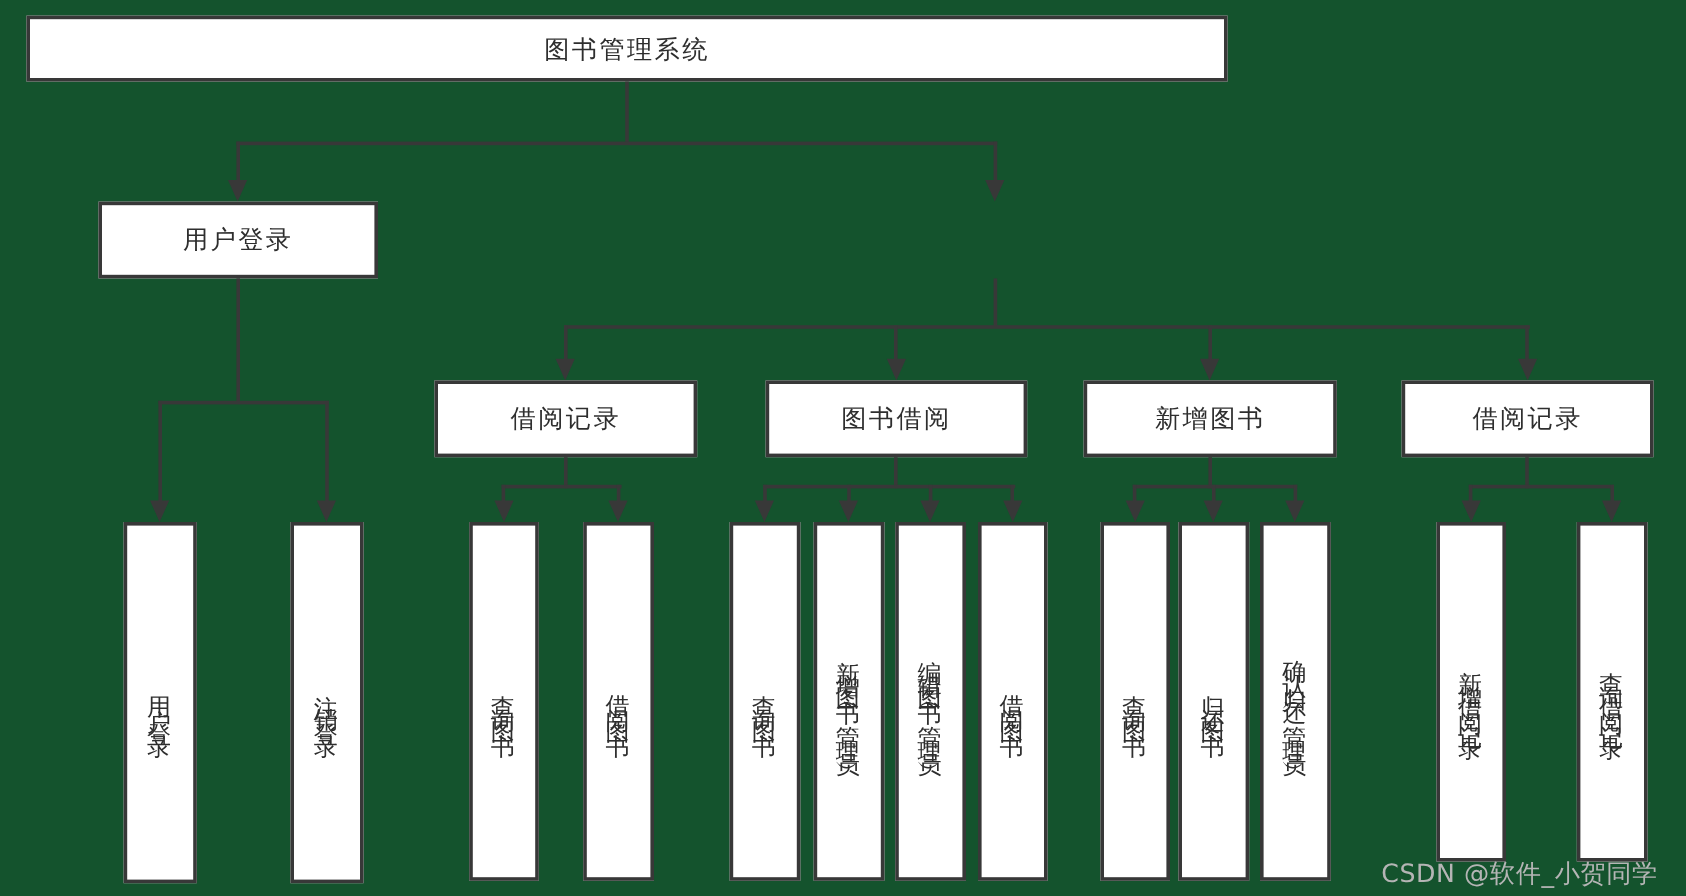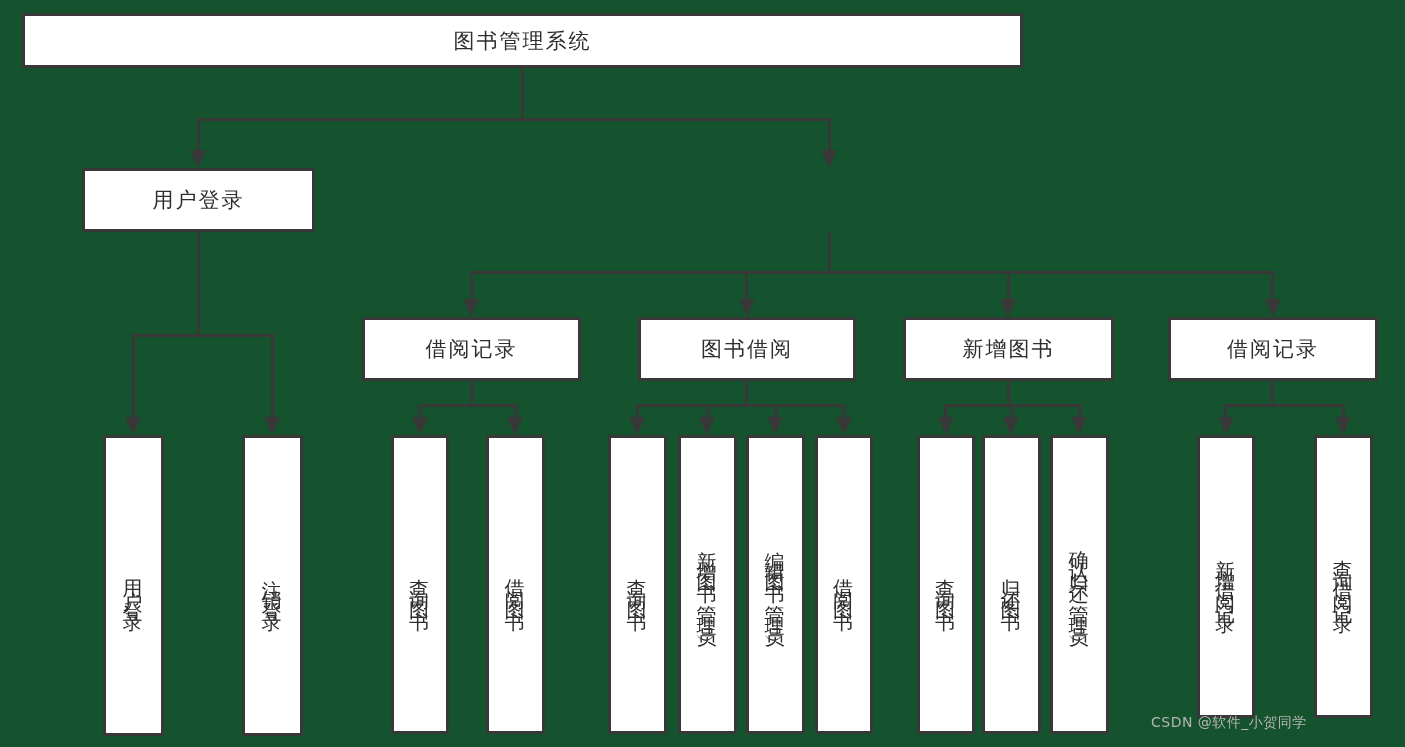--- a/index.html
+++ b/index.html
@@ -21,21 +21,21 @@
   .vline, .hline { position:absolute; background:#383838; }
   .vline { width:3px; }
   .hline { height:3px; }
   .arrow {
     position:absolute; width:0; height:0;
     border-left:8px solid transparent; border-right:8px solid transparent;
     border-top:18px solid #383838;
   }
   .watermark {
     position:absolute; left:1151px; top:714px;
-    font-size:14px; color:#b5b5b5; letter-spacing:0.5px;
+    font-size:21px; color:#b5b5b5; letter-spacing:0.5px;
     white-space:nowrap; z-index:10;
   }
 </style>
 </head>
 <body>
 
 <div class="page">
 
   <div class="box" style="left:22px; top:13px; width:1001px; height:55px;">
     <span class="hlabel">图书管理系统</span>

